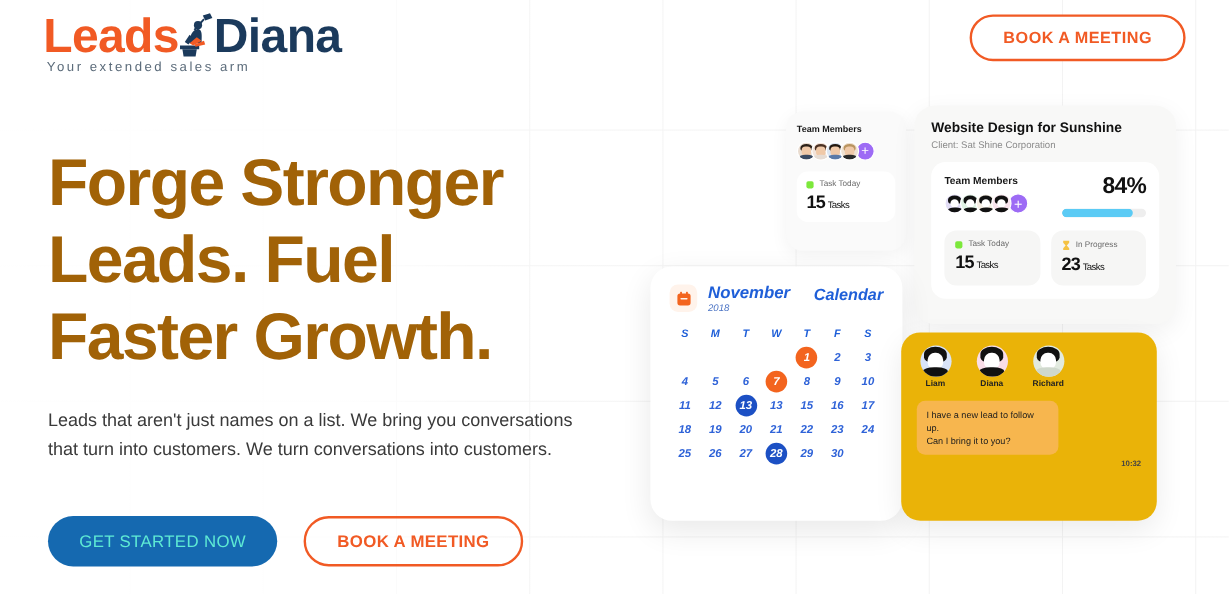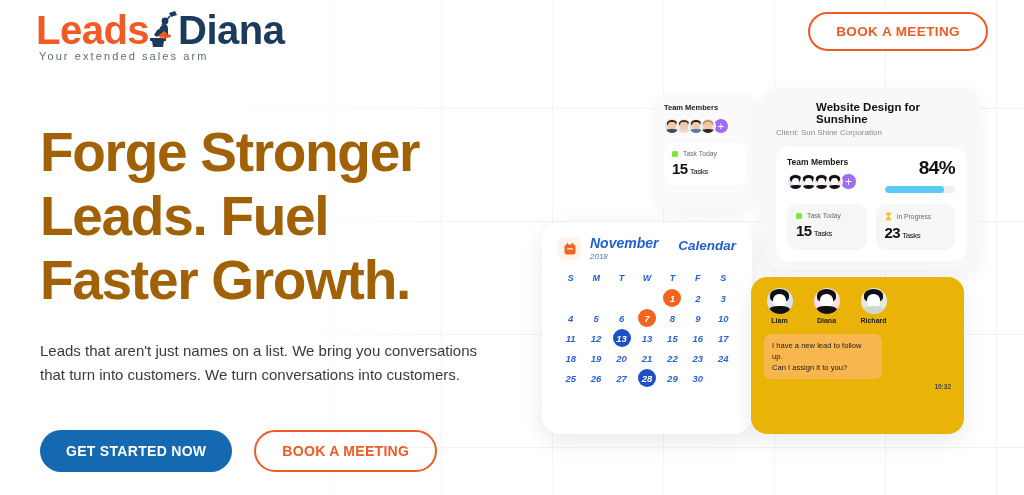--- a/index.html
+++ b/index.html
@@ -116,26 +116,26 @@
     max-width: 440px;
   }
   .hero-actions {
     margin-top: 43px;
     display: flex;
     align-items: center;
     gap: 22px;
   }
   .btn-primary {
     background: #1569B0;
-    color: #ffffff;
+    color: #5eead4;
     border: none;
     border-radius: 22px;
     padding: 13px 26px;
     font-size: 14px;
-    font-weight: bold;
+    font-weight: normal;
     letter-spacing: 0.3px;
     cursor: pointer;
     white-space: nowrap;
     text-align: center;
   }
   .btn-outline {
     background: transparent;
     color: #F15A24;
     border: 2px solid #F15A24;
     border-radius: 22px;
@@ -214,21 +214,21 @@
   .card-project {
     left: 762px;
     top: 88px;
     width: 218px;
     height: 182px;
     background: #f8f8f7;
     border-radius: 17px;
     padding: 13px 14px;
     box-shadow: 0 6px 20px rgba(0,0,0,0.06);
   }
-  .proj-title { font-size: 11.5px; font-weight: bold; color: #111; margin-left: 40px; }
+  .proj-title { font-size: 11.5px; font-weight: bold; color: #111; }
   .proj-client { font-size: 8px; color: #8b8b8b; margin-top: 3px; }
   .proj-inner {
     margin-top: 10px;
     background: #ffffff;
     border-radius: 12px;
     padding: 10px 11px 11px;
   }
   .proj-top { display: flex; justify-content: space-between; align-items: flex-start; }
   .proj-left-title { font-size: 8.5px; font-weight: bold; color: #1a1a1a; margin-bottom: 6px; }
   .av-md { width: 17px; height: 17px; margin-right: -4px; }
@@ -419,21 +419,21 @@
         <span>Task Today</span>
       </div>
       <div class="stat-value">
         <span>15</span><small>Tasks</small>
       </div>
     </div>
   </div>
 
   <div class="card card-project">
     <div class="proj-title">Website Design for Sunshine</div>
-    <div class="proj-client">Client: Sun Shine Corporation</div>
+    <div class="proj-client">Client: Sat Shine Corporation</div>
 
     <div class="proj-inner">
       <div class="proj-top">
         <div>
           <div class="proj-left-title">Team Members</div>
           <div class="avatar-row">
             <span class="avatar av-md" style="background:#E2DDF5">
               <span class="face">
                   <span class="hair" style="background:#111"></span>
                   <span class="head" style="background:#fff"></span>
@@ -606,18 +606,18 @@
               <span class="head" style="background:#fff"></span>
               <span class="body" style="background:#cfd8cc"></span>
             </span>
         </span>
         <div class="chat-name">Richard</div>
       </div>
     </div>
 
     <div class="bubble-in">
       <div>I have a new lead to follow up.</div>
-      <div>Can I assign it to you?</div>
+      <div>Can I bring it to you?</div>
     </div>
     <div class="chat-time">10:32</div>
   </div>
 
 </div>
 
 </body></html>

